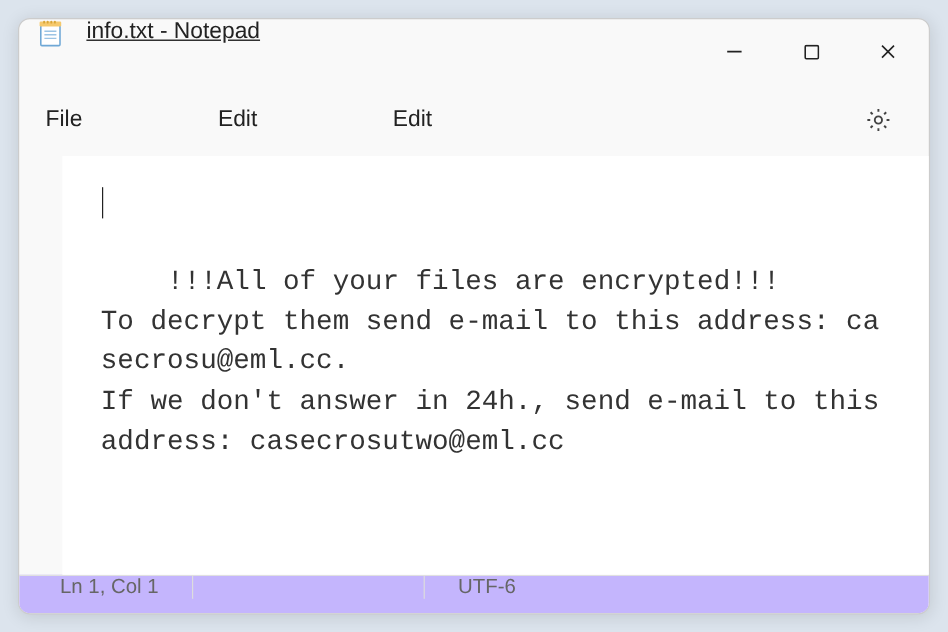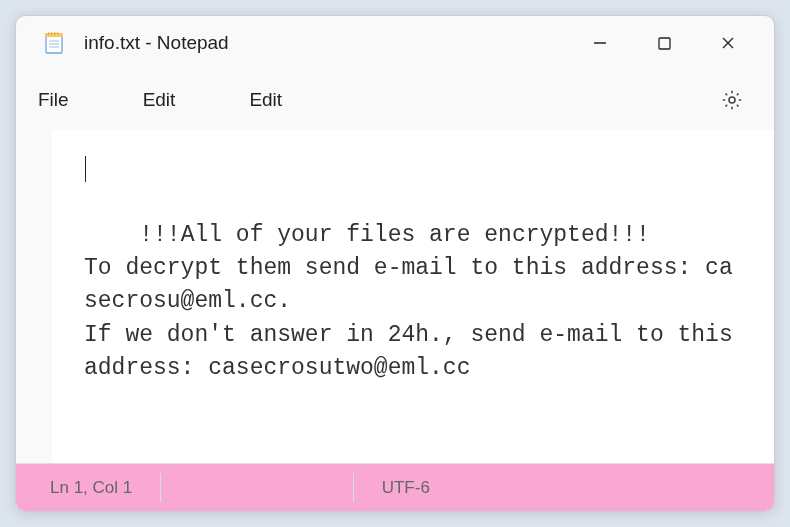--- a/index.html
+++ b/index.html
@@ -23,22 +23,23 @@
       border: 1px solid #ccc;
       border-radius: 10px;
       box-shadow: 0 2px 14px rgba(0,0,0,0.12);
       display: flex;
       flex-direction: column;
       overflow: hidden;
     }
     .titlebar {
       height: 54px;
       display: flex;
-      align-items: center;
-      padding: 0 14px;
+      align-items: flex-start;
+      padding: 0 2px;
+      text-decoration: underline;
     }
     .titlebar-icon {
       width: 24px;
       height: 24px;
       margin-left: 12px;
       margin-right: 18px;
       flex: 0 0 auto;
     }
     .titlebar-title {
       font-size: 19px;
@@ -54,20 +55,21 @@
       display: flex;
       align-items: center;
       justify-content: center;
       cursor: pointer;
     }
     .menubar {
       height: 60px;
       display: flex;
       align-items: center;
       padding: 0 22px;
+      gap: 39px;
     }
     .menu-item {
       font-size: 19px;
       color: #222;
       padding: 8px 32px 8px 0;
       margin-right: 42px;
       cursor: pointer;
     }
     .settings-icon {
       margin-left: auto;
@@ -93,26 +95,25 @@
     }
     .content-caret {
       position: absolute;
       left: 33px;
       top: 26px;
       width: 1px;
       height: 26px;
       background: #222;
     }
     .statusbar {
-      height: 48px;
+      height: 32px;
       display: flex;
-      align-items: center;
       font-size: 17px;
       color: #666;
-      background: #f9a8d4;
+      background: #c4b5fd;
       border-top: 1px solid #e0e0e0;
     }
     .status-section {
       padding: 0 28px;
       border-right: 1px solid #ddd;
       height: 60%;
       display: flex;
       align-items: center;
     }
     .status-section:first-child {

